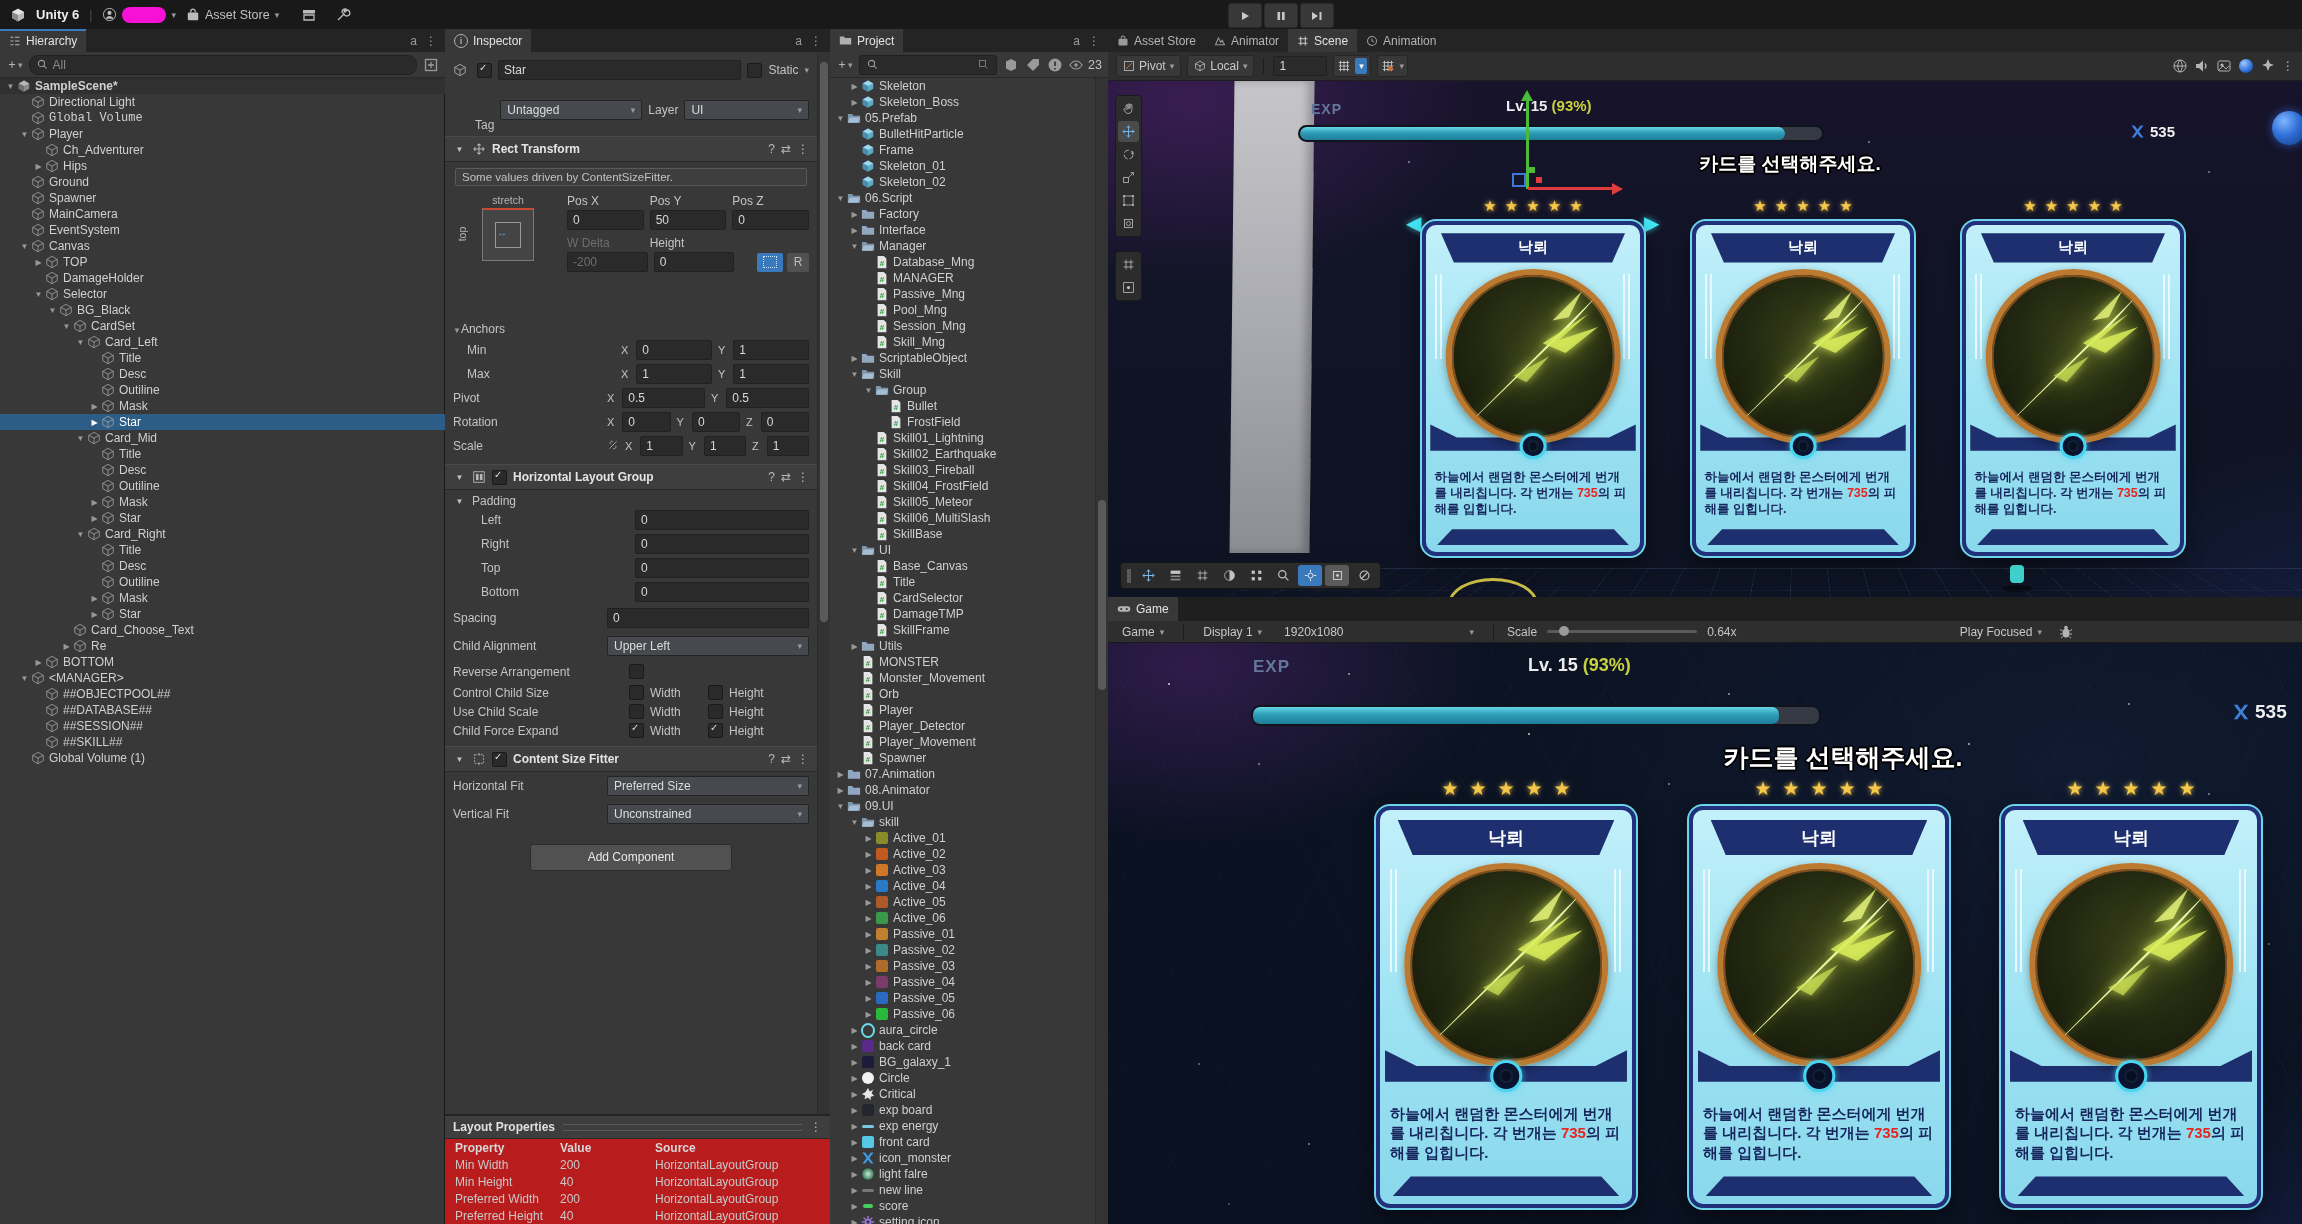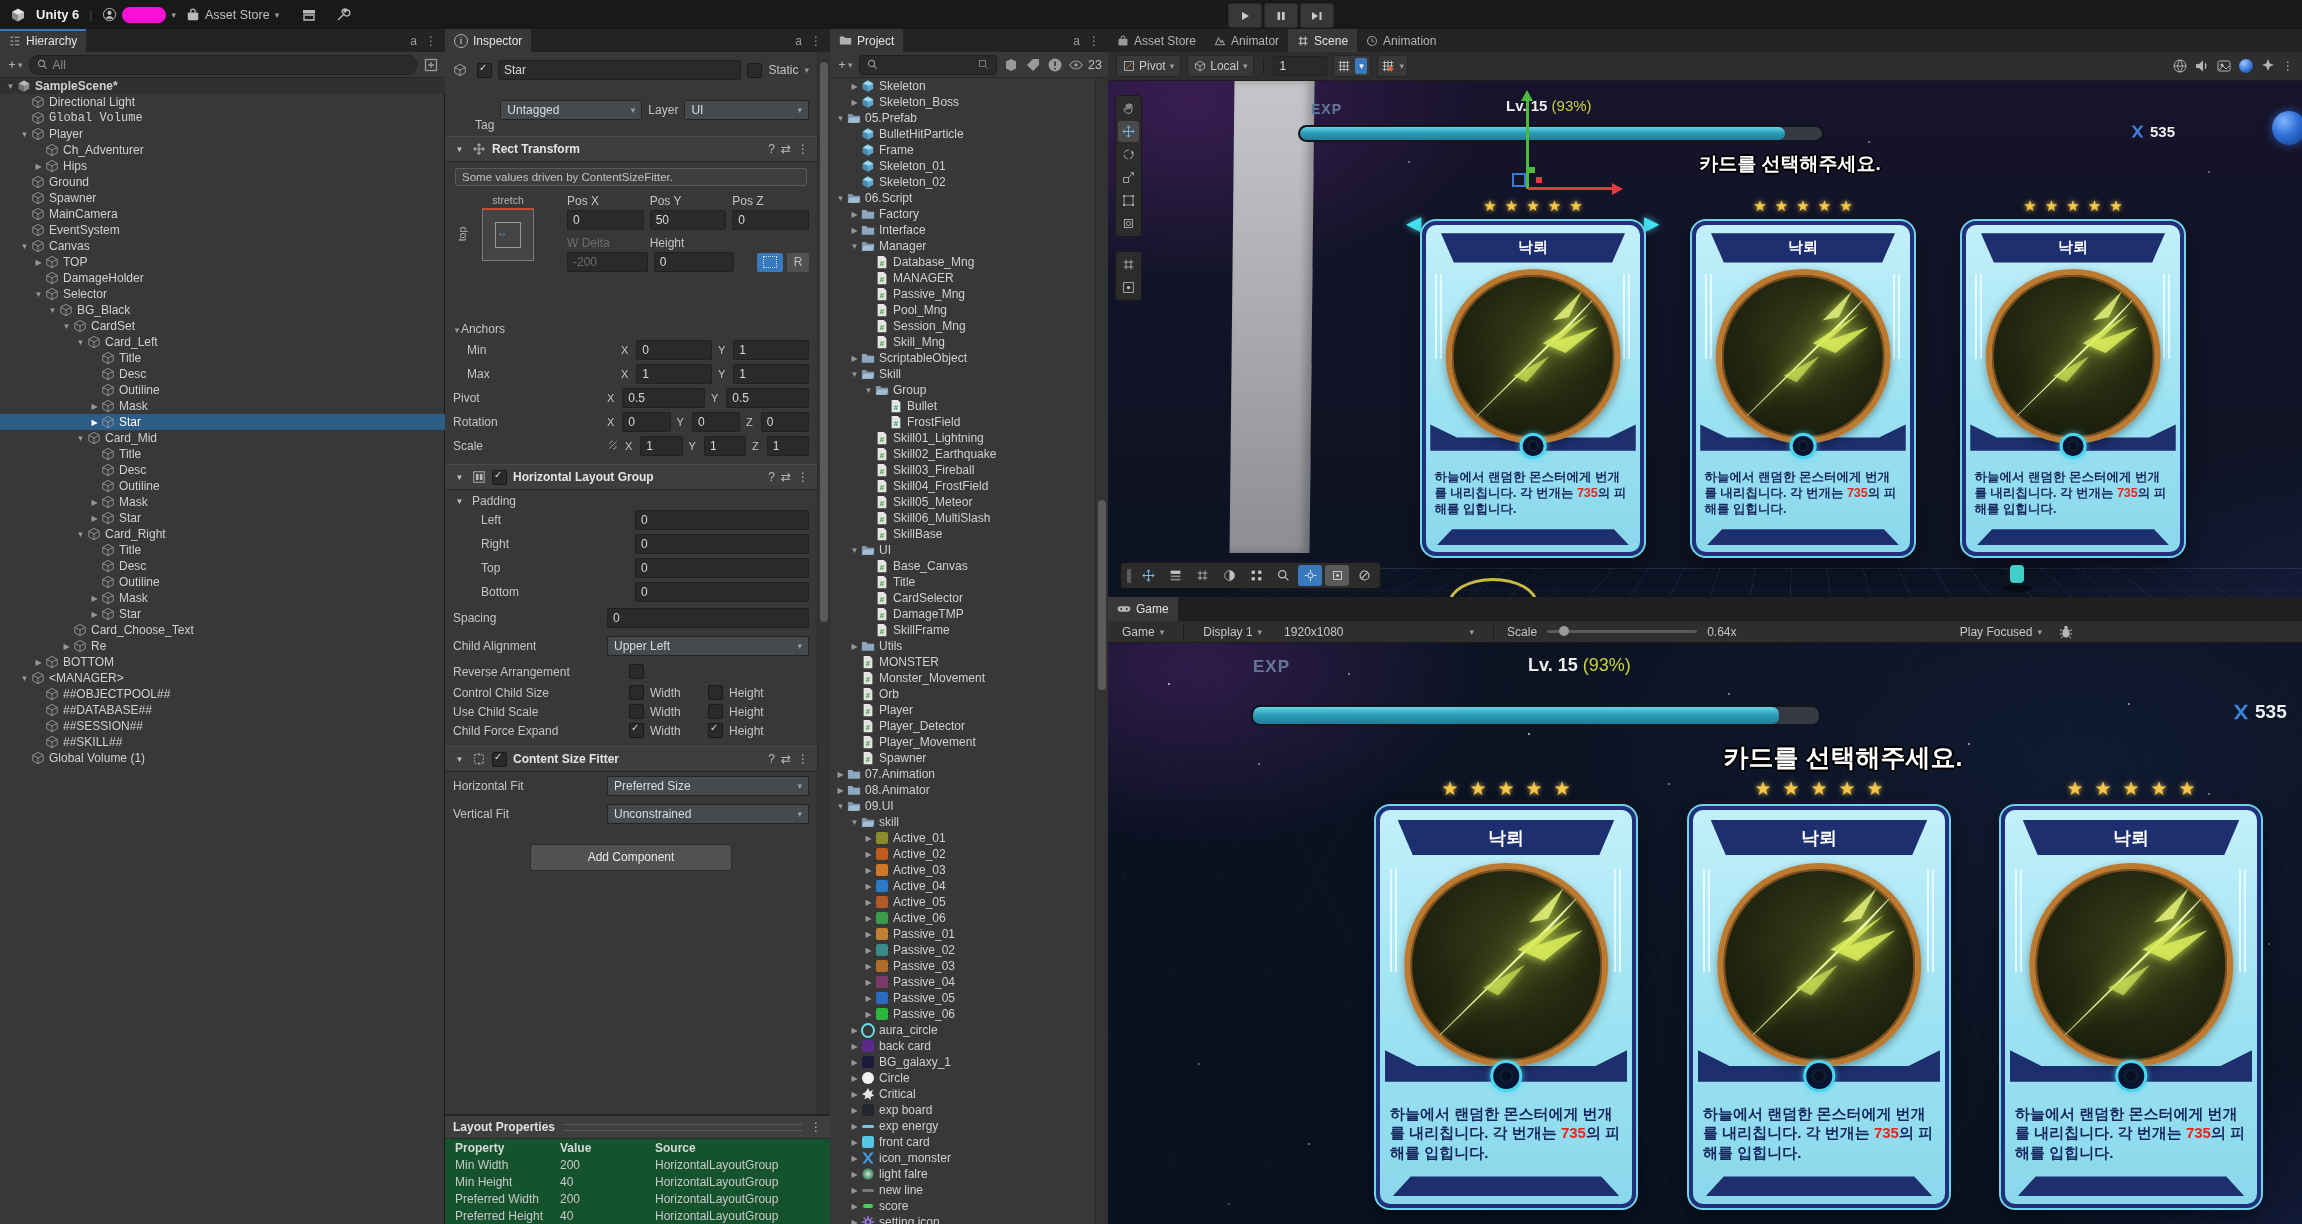--- a/index.html
+++ b/index.html
@@ -45,21 +45,21 @@
   .comp-h .spacer{flex:1;}
   .hicon{color:#b8b8b8;font-weight:normal;}
   .notice{margin:6px 10px 2px;border:1px solid #5a5a5a;background:#3e3e3e;border-radius:2px;padding:2px 6px;color:#c2c2c2;font-size:11.5px;}
   .lbl{color:#c4c4c4;}
   .axis{color:#c4c4c4;font-size:11px;margin-right:2px;}
   .vlabel{width:148px;flex:none;}
   .vlabel.ind{padding-left:14px;}
   .trip{display:flex;align-items:center;gap:6px;flex:1;}
   .trip .field{flex:1;}
   #addcomp{display:block;margin:16px auto;width:200px;height:25px;background:#515151;border:1px solid #2c2c2c;border-radius:3px;color:#e8e8e8;text-align:center;line-height:25px;}
-  #layoutprops{position:absolute;left:0;right:0;bottom:0;background:#14532d;border-top:2px solid #242424;}
+  #layoutprops{position:absolute;left:0;right:0;bottom:0;background:#b91c1c;border-top:2px solid #242424;}
   .lp-h{height:22px;background:#3e3e3e;display:flex;align-items:center;gap:8px;padding:0 8px;color:#e0e0e0;font-weight:bold;border-bottom:1px solid #2a2a2a;}
   .lp-lines{flex:1;height:5px;border-top:1px solid #5a5a5a;border-bottom:1px solid #5a5a5a;}
   .lp-row{display:flex;height:17px;align-items:center;padding:0 10px;color:#c8c8c8;}
   .lp-row.head{font-weight:bold;color:#d8d8d8;}
   .lp-c1{width:105px;flex:none;}
   .lp-c2{width:95px;flex:none;}
   .anchor-widget{width:110px;flex:none;display:flex;flex-direction:column;align-items:center;position:relative;}
   .aw-top{font-size:10.5px;color:#b4b4b4;}
   .aw-left{position:absolute;left:2px;top:34px;transform:rotate(-90deg);font-size:10.5px;color:#b4b4b4;}
   .aw-box{width:50px;height:50px;background:#444;border:1px solid #7a7a7a;border-top:2px solid #c84b32;margin-top:2px;position:relative;}
@@ -88,21 +88,21 @@
   .palette{position:absolute;left:7px;width:25px;background:#2c2c2c;border:1px solid #1a1a1a;border-radius:4px;display:flex;flex-direction:column;align-items:center;padding:2px 0;gap:2px;}
   .pal-cell{width:21px;height:21px;border-radius:3px;display:flex;align-items:center;justify-content:center;color:#bdbdbd;}
   .pal-cell.sel{background:#4a4a4a;color:#6fb7f0;}
   .btoolbar{position:absolute;left:12px;top:481px;height:25px;background:#2b2b2b;border:1px solid #161616;border-radius:4px;display:flex;align-items:center;padding:0 4px;gap:3px;}
   .bt-cell{width:24px;height:21px;border-radius:3px;display:flex;align-items:center;justify-content:center;color:#c2c2c2;}
   .bt-cell.blue{background:#3a79bb;color:#fff;}
   .bt-cell.gray{background:#5a5a5a;}
   
   .exp-label{color:#64789c;font-weight:bold;letter-spacing:1px;}
   .lv-white{color:#ececec;font-weight:bold;}
-  .lv-yel{color:#c9d23e;font-weight:normal;}
+  .lv-yel{color:#c9d23e;font-weight:bold;}
   .expbar{position:absolute;background:#353a44;border:2px solid #10141d;border-radius:9px;overflow:hidden;}
   .expfill{height:100%;border-radius:7px;background:linear-gradient(180deg,#67d6e8 0%,#2d9db8 45%,#1e7e9a 100%);}
   .currency{display:flex;align-items:center;gap:5px;color:#f0f0f0;font-weight:bold;}
   .choose{position:absolute;color:#fff;font-weight:900;text-align:center;transform:translateX(-50%);
     text-shadow:-2px 0 #000,2px 0 #000,0 -2px #000,0 2px #000,-1px -1px #000,1px 1px #000,1px -1px #000,-1px 1px #000;}
   
   .cardwrap{position:absolute;display:flex;flex-direction:column;align-items:center;}
   .stars{display:flex;justify-content:center;}
   .star{color:#f5c84a;text-shadow:0 0 5px rgba(250,210,90,.95),0 1px 0 rgba(120,70,0,.5);}
   .cardframe{position:relative;width:100%;border-radius:14px;background:linear-gradient(180deg,#c2f0fa 0%,#9ce2f2 55%,#8ad8ec 100%);

